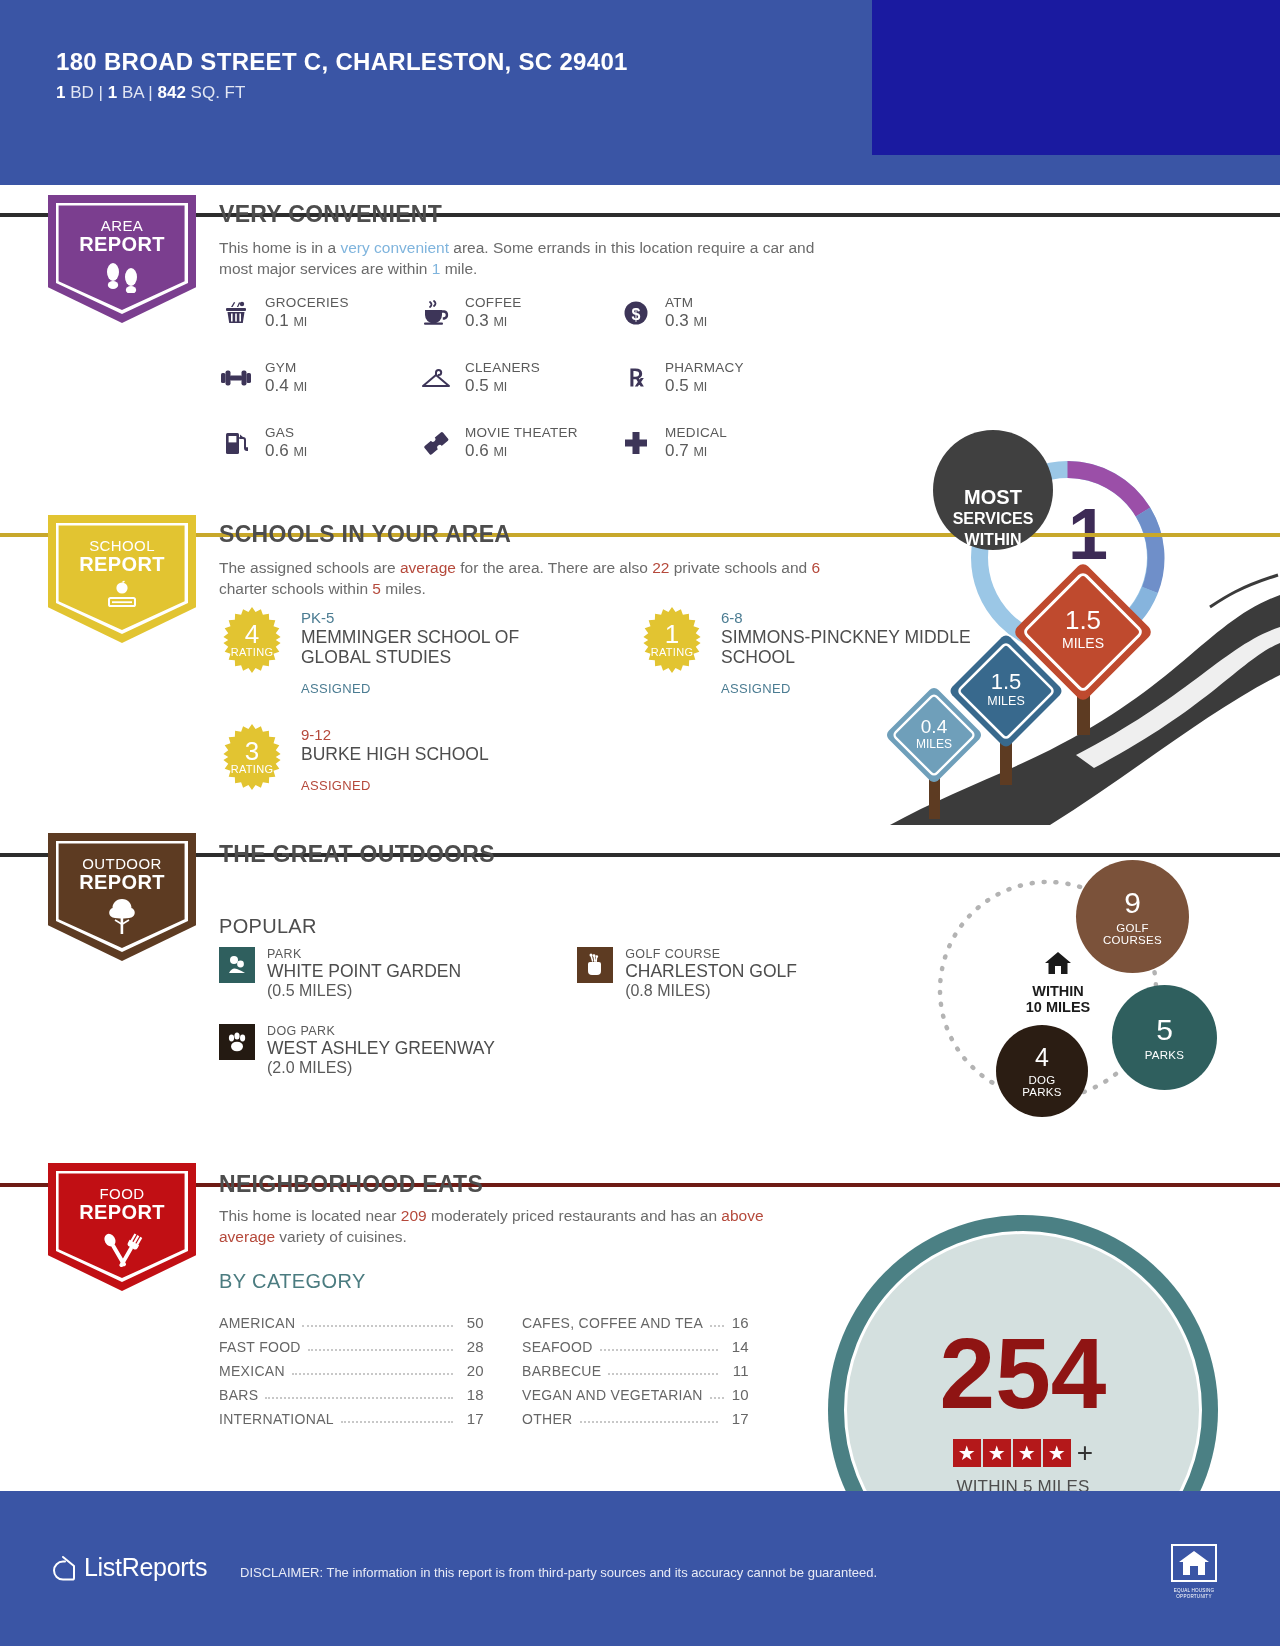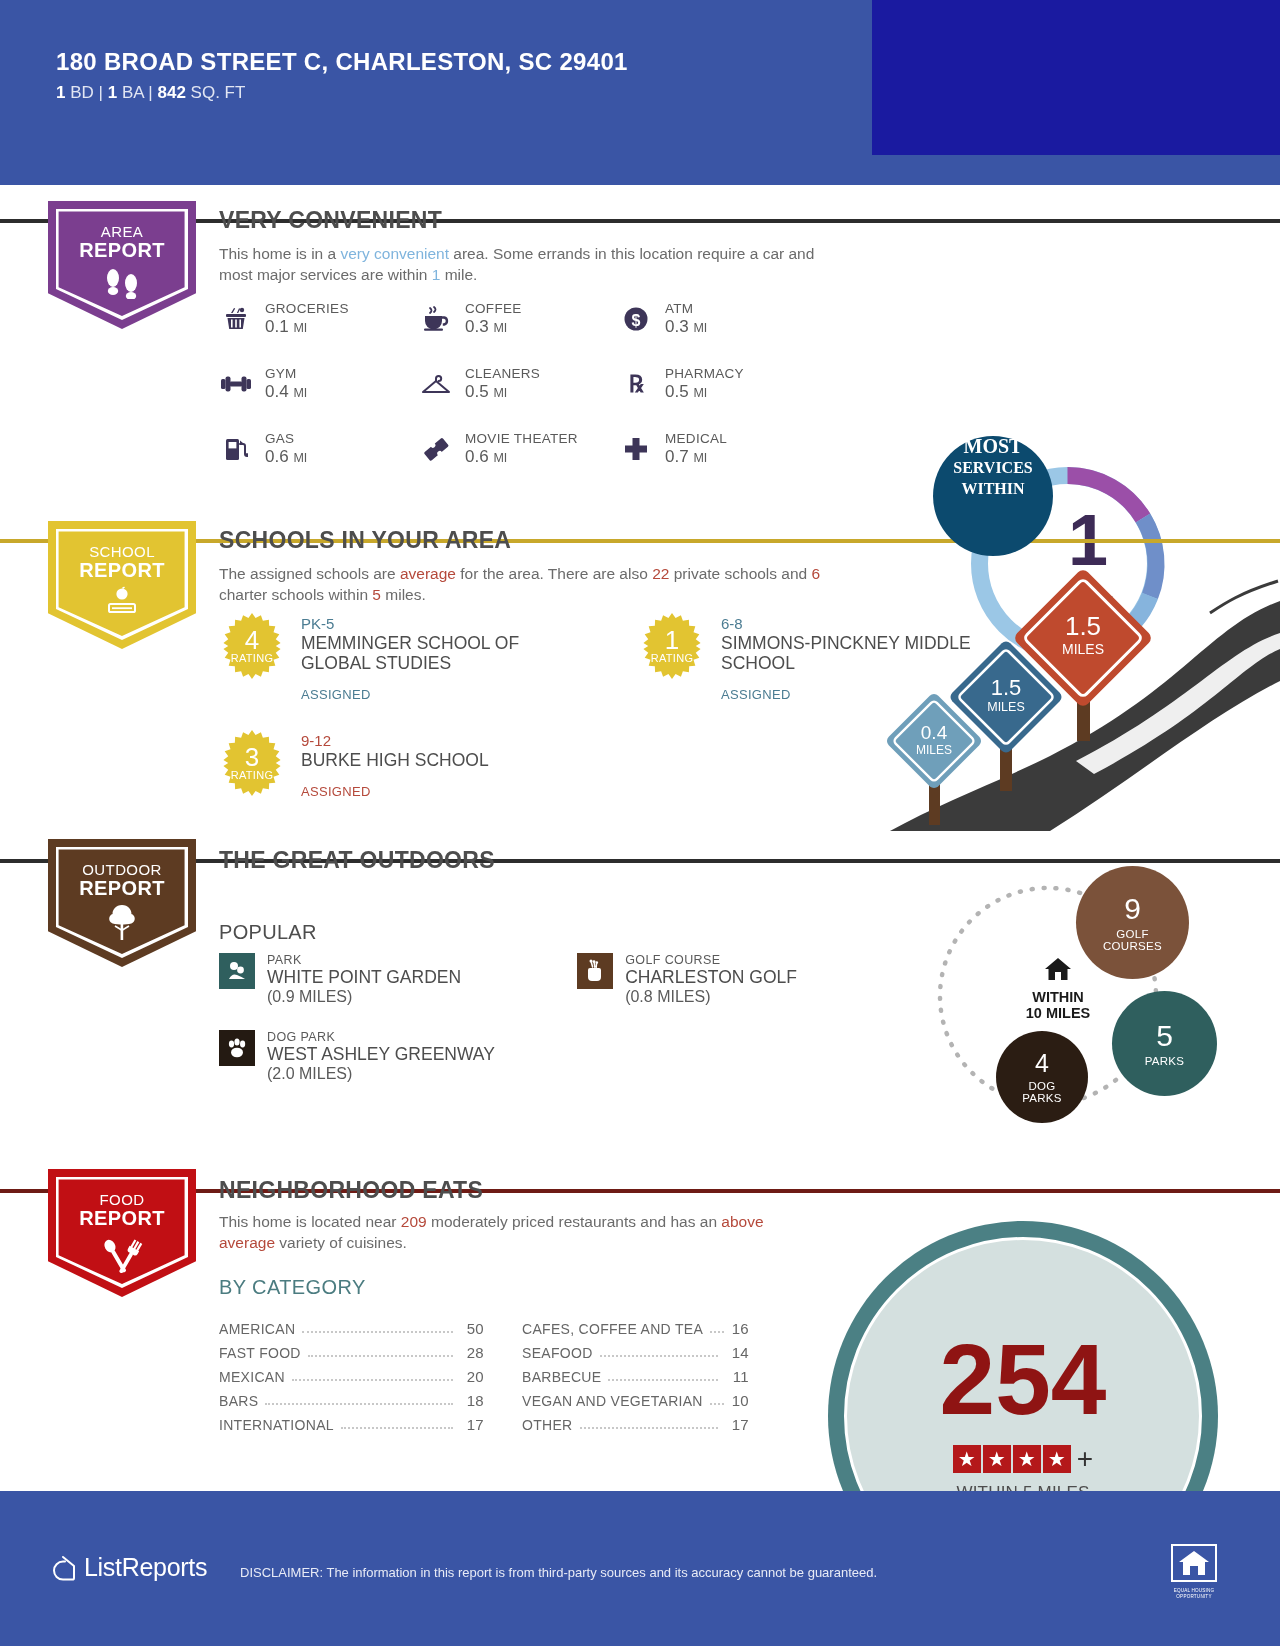--- a/index.html
+++ b/index.html
@@ -73,21 +73,21 @@
   }
   .sec-title-rule { height: 4px; flex: 1; }
   .sec-sub {
     position: absolute; left: 219px; top: 34px;
     font-size: 15.5px; line-height: 21px; color: #6b6b6b; width: 600px;
   }
   .hl-blue { color: #7fb4dd; }
   .hl-red  { color: #b5493b; }
 
   
-  #area { height: 320px; margin-top: 6px; }
+  #area { height: 320px; }
   #area .rule { top: 28px; background: #2d2d2d; }
   #area .badge { top: 10px; }
   #area .badge .shape { background: #7b3e8f; }
   #area .sec-head { top: 16px; }
   #area .sec-title-rule { background: #2d2d2d; }
   #area .sec-sub { top: 52px; }
 
   .svc-grid {
     position: absolute; left: 219px; top: 110px;
     display: grid; grid-template-columns: 200px 200px 200px;
@@ -96,24 +96,23 @@
   .svc { display: flex; align-items: center; gap: 12px; }
   .svc-ico { width: 34px; height: 34px; display: flex; align-items: center; justify-content: center; color: #3d3558; }
   .svc-txt-l { font-size: 13.5px; color: #5a5a5a; letter-spacing: .3px; }
   .svc-txt-v { font-size: 17px; color: #5a5a5a; margin-top: 1px; }
   .svc-txt-v .u { font-size: 12.5px; }
 
   .donut-wrap { position: absolute; left: 960px; top: 265px; width: 215px; height: 215px; }
   .donut-badge {
     position: absolute; left: -27px; top: -20px;
     width: 120px; height: 120px; border-radius: 50%;
-    background: #0c4a6e; color: #fff; display: flex;
-    align-items: flex-start; justify-content: center; text-align: center;
+    background: #404040; color: #fff; display: flex;
+    align-items: flex-end; justify-content: center; text-align: center;
     z-index: 5;
-    font-family: Liberation Serif, serif;
   }
   .donut-badge span { font-size: 19px; font-weight: bold; line-height: 20px; }
   .donut-badge span i { font-style: normal; font-size: 16px; }
   .donut-num {
     position: absolute; left: 108px; top: 48px;
     font-size: 72px; font-weight: bold; color: #3d2b56; line-height: 1;
   }
   .donut-mile {
     position: absolute; left: 104px; top: 136px;
     font-size: 20px; color: #4d4d4d; letter-spacing: 1px;
@@ -589,21 +588,21 @@
         <div class="place-ico" style="background:#2f5f5e">
           <svg width="24" height="24" viewBox="0 0 24 24" fill="#fff">
             <circle cx="9" cy="7" r="4"></circle>
               <circle cx="15.5" cy="11" r="3.4"></circle>
             <path d="M4 20 q3 -6 8 -4 q5 2 8 4 z"></path>
           </svg>
         </div>
         <div>
           <div class="place-type">PARK</div>
           <div class="place-name">WHITE POINT GARDEN</div>
-          <div class="place-dist">(0.9 MILES)</div>
+          <div class="place-dist">(0.5 MILES)</div>
         </div>
       </div>
       <div class="place">
         <div class="place-ico" style="background:#5d3b22">
           <svg width="24" height="24" viewBox="0 0 24 24" fill="#fff">
             <path d="M8 2 l1.6 6 M11 2.6 l.8 5.6 M13.6 3.6 l-.4 4.8" stroke="#fff" stroke-width="1.5" fill="none" stroke-linecap="round"></path>
             <circle cx="8" cy="2" r="1.5"></circle>
               <circle cx="11" cy="2.6" r="1.4"></circle>
               <circle cx="13.8" cy="3.6" r="1.3"></circle>
             <path d="M7 9 h9 a2 2 0 0 1 2 2 v7 a4 4 0 0 1 -4 4 h-5 a4 4 0 0 1 -4 -4 v-7 a2 2 0 0 1 2 -2 z"></path>

